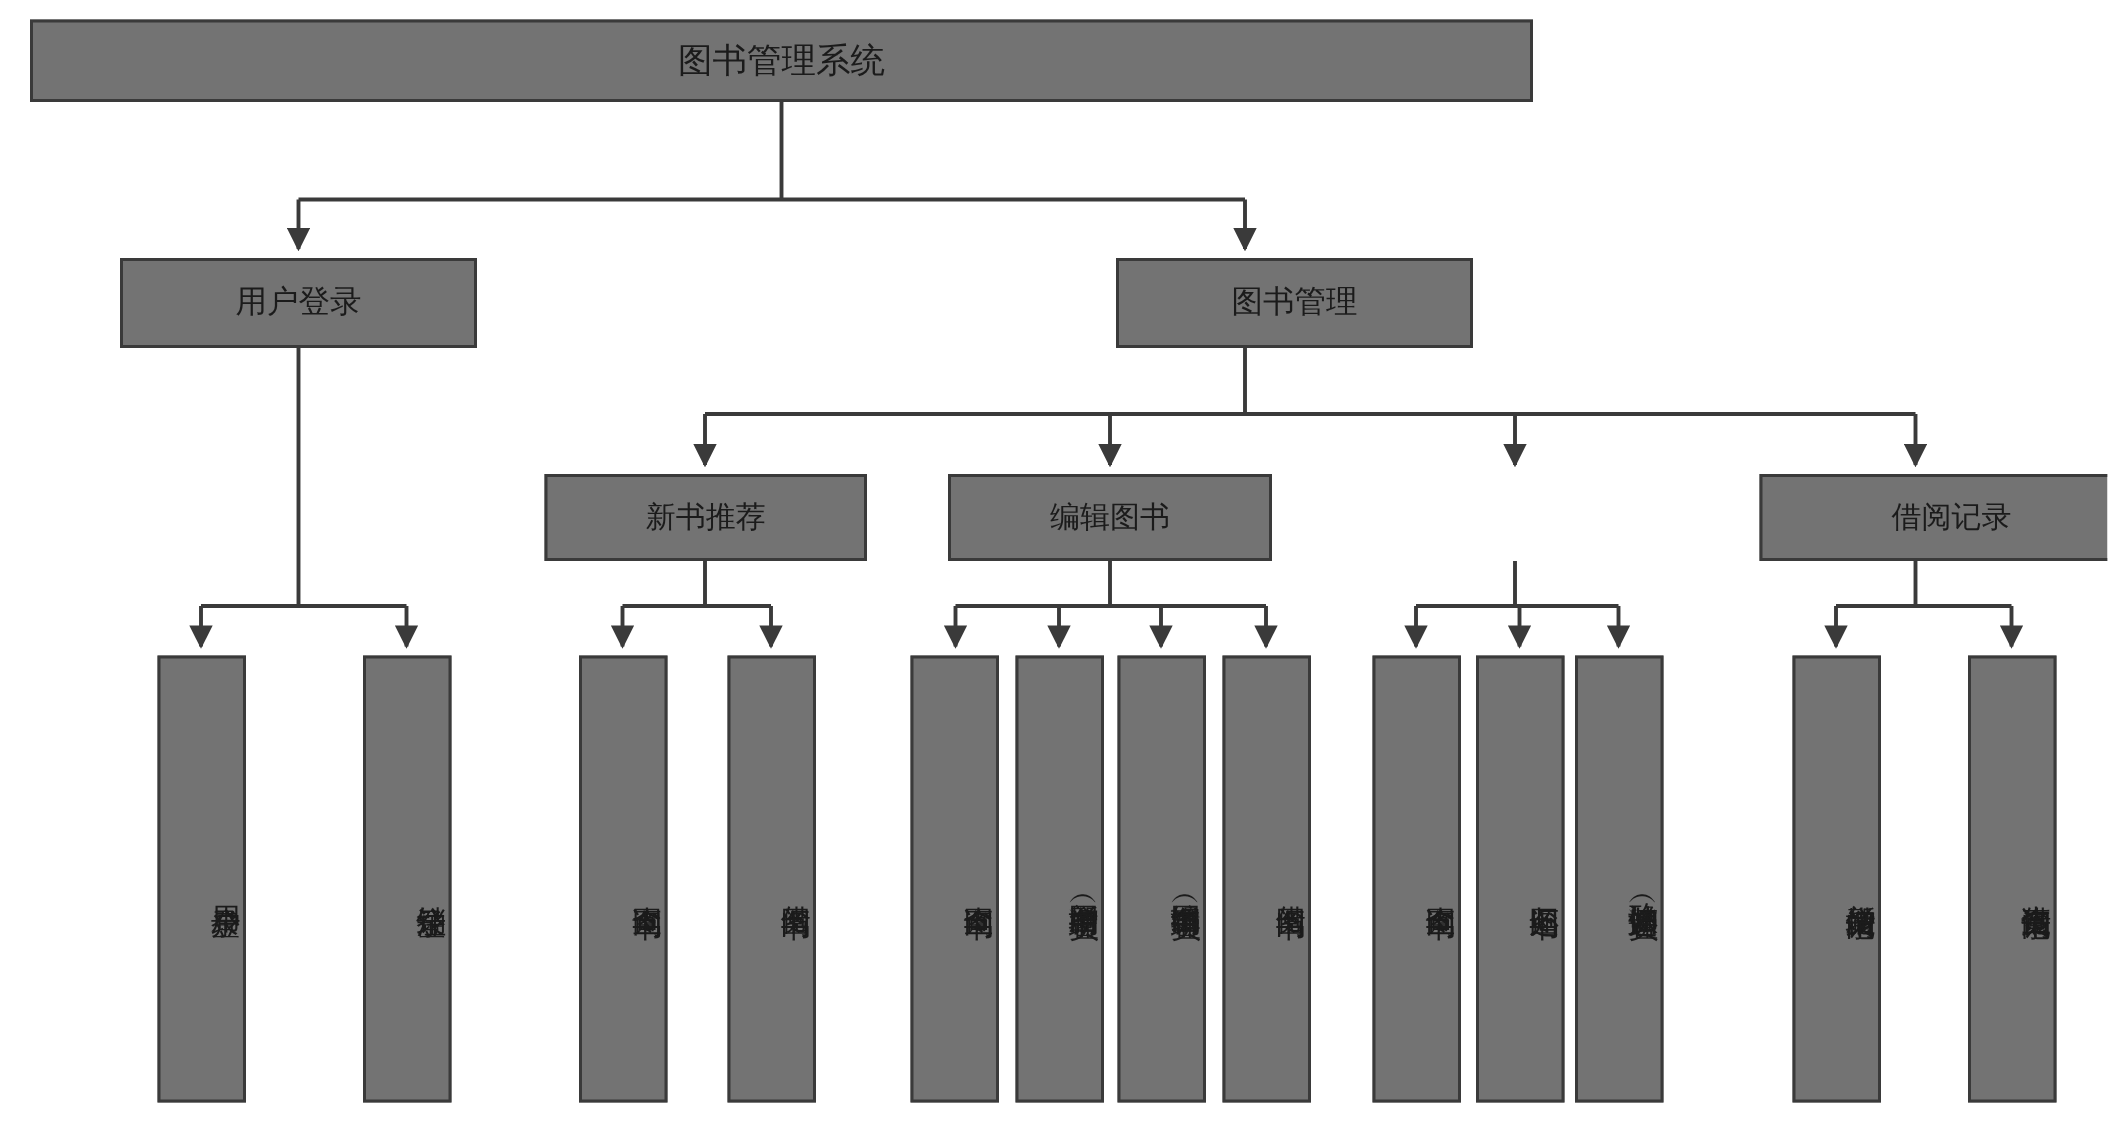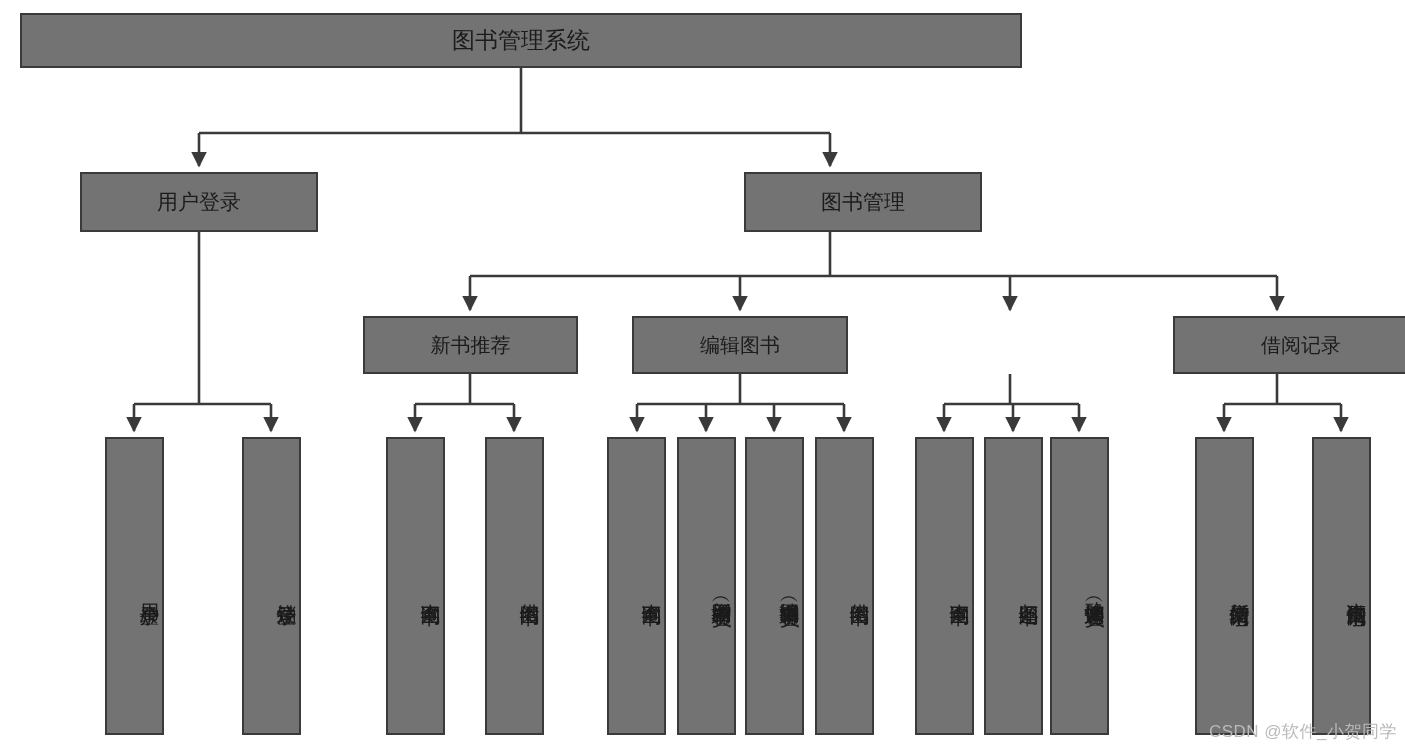--- a/index.html
+++ b/index.html
@@ -183,15 +183,14 @@
     <span class="vtext">确认归还（管理员）</span>
   </div>
 
   <div class="node leaf" style="left:1195px; top:437px; width:59px; height:298px;">
     <span class="vtext">新增借阅记录</span>
   </div>
   <div class="node leaf" style="left:1312px; top:437px; width:59px; height:298px;">
     <span class="vtext">查询借阅记录</span>
   </div>
 
-  <div class="watermark">CSDN @软件_小贺同学</div>
 
 </div>
 
 </body></html>

